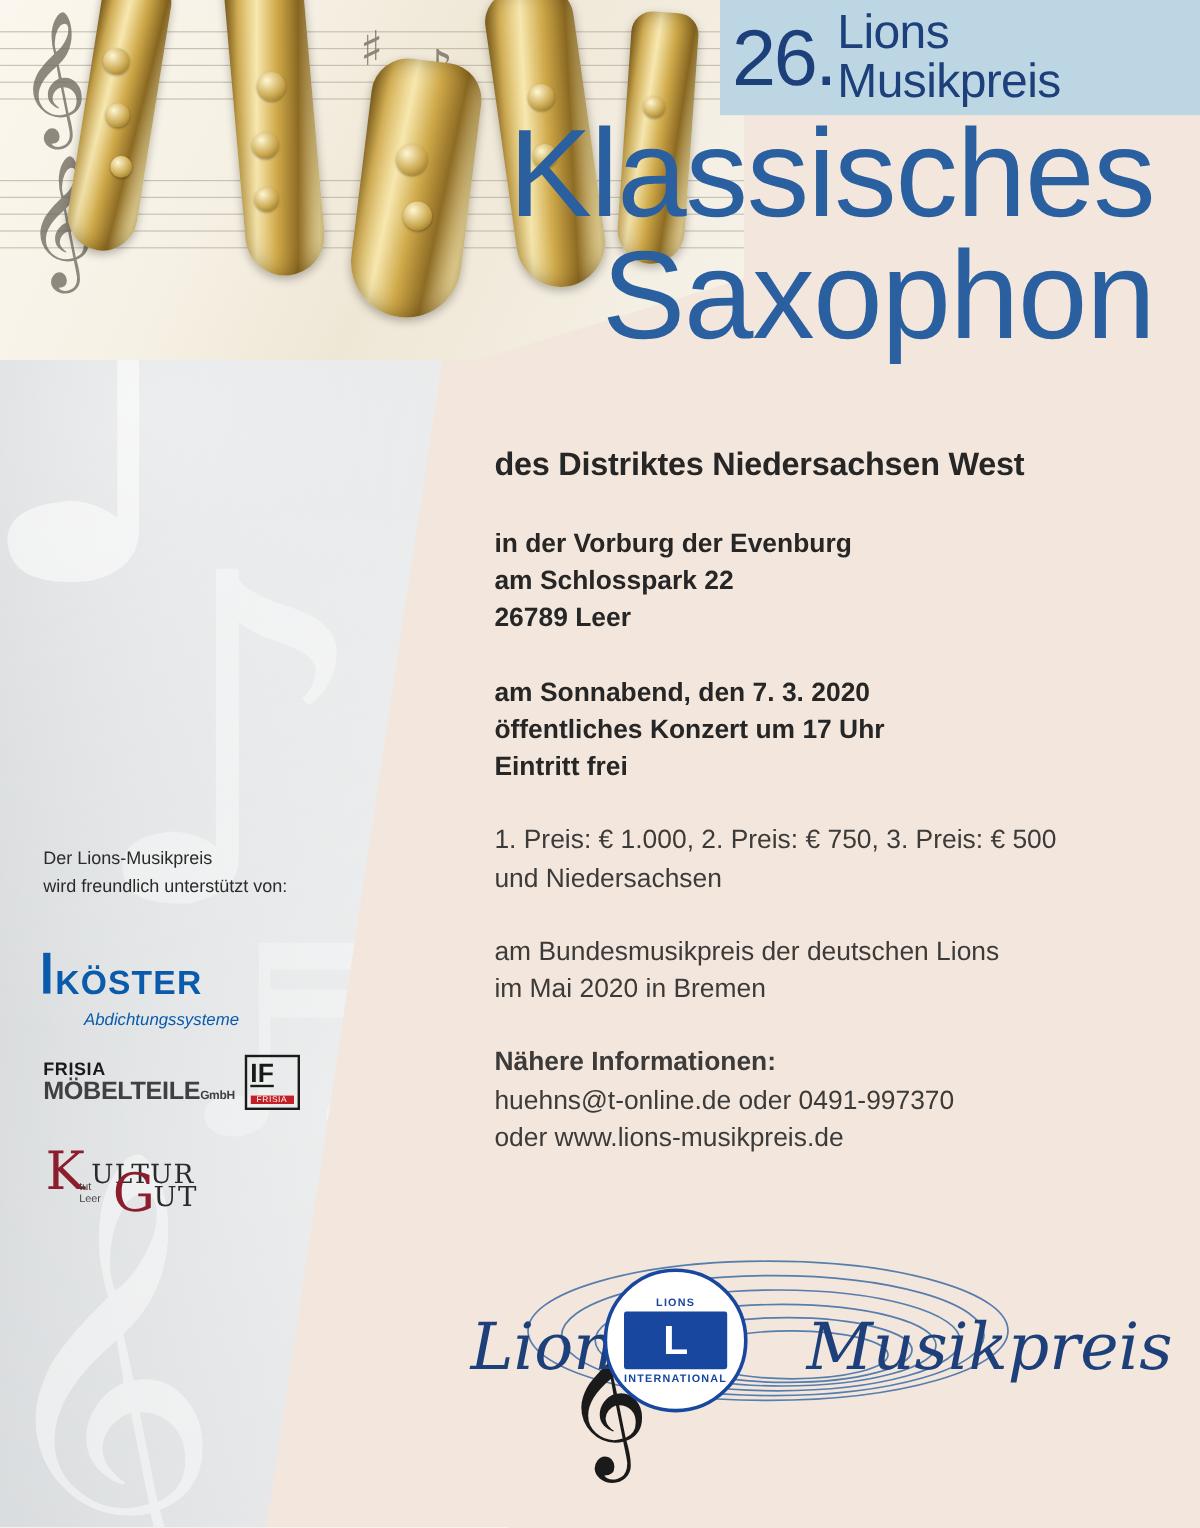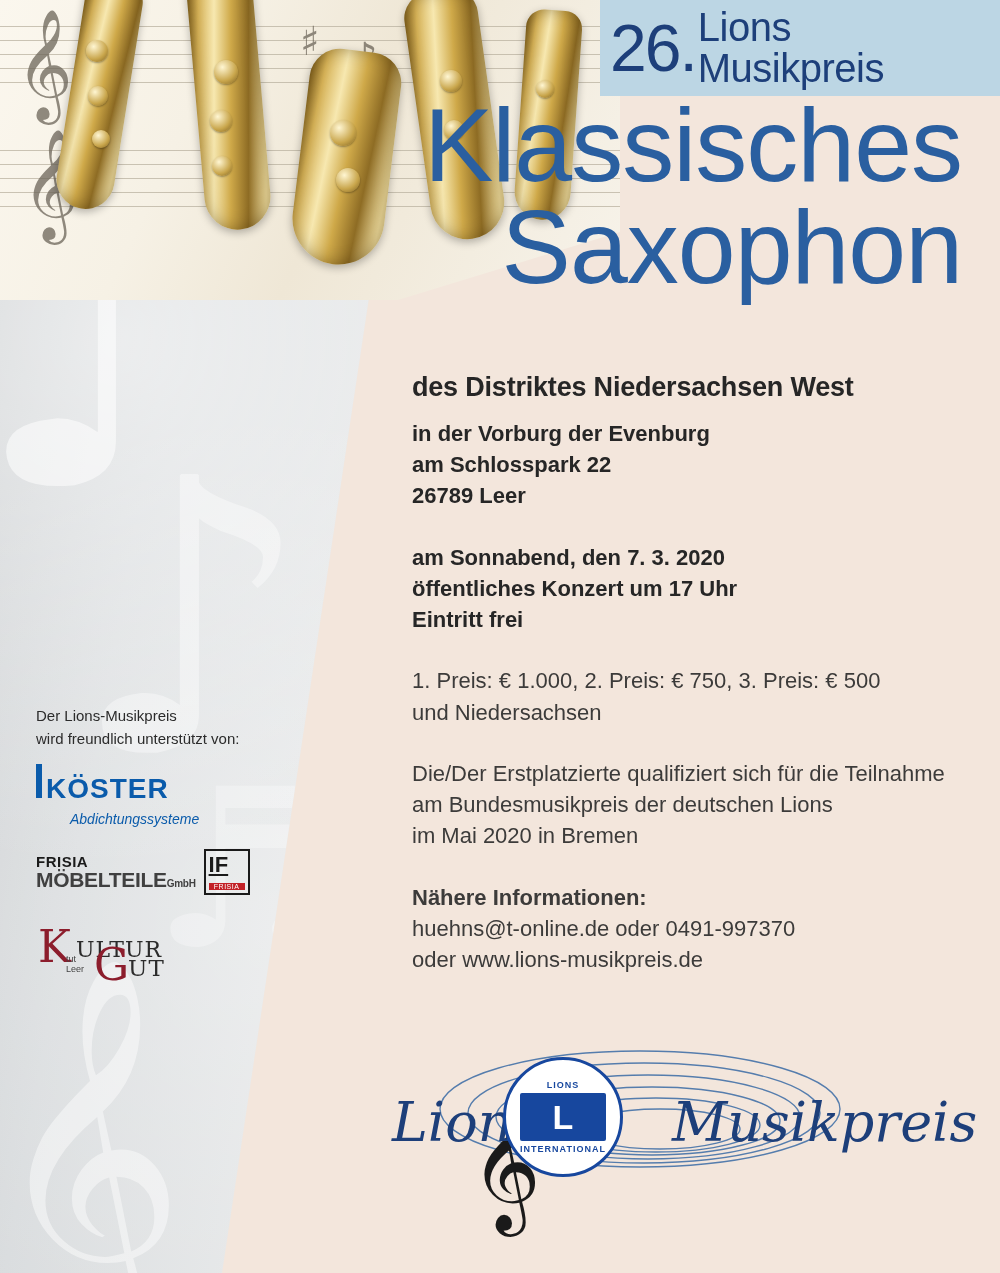--- a/index.html
+++ b/index.html
@@ -156,21 +156,21 @@
     position: absolute;
     left: 412px;
     top: 372px;
     width: 560px;
     color: #31302f;
   }
   .subtitle {
     font-size: 27px;
     font-weight: bold;
     color: #262626;
-    margin: 0 0 15px 0;
+    margin: 0 0 34px 0;
     letter-spacing: -.2px;
   }
   .block {
     margin: 0 0 30px 0;
   }
   .block p {
     margin: 0;
     font-size: 22px;
     line-height: 1.42;
   }
@@ -192,21 +192,21 @@
   .sponsors {
     position: absolute;
     left: 36px;
     top: 705px;
     width: 300px;
   }
   .sponsors .intro {
     font-size: 15px;
     color: #2b2b2b;
     line-height: 1.5;
-    margin: 0 0 14px 0;
+    margin: 0 0 44px 0;
   }
   .logo { margin-bottom: 22px; }
 
   .logo-koester {
     font-family: "Liberation Sans", sans-serif;
     color: #0a5bab;
     font-weight: bold;
     font-size: 28px;
     letter-spacing: 1px;
     line-height: 1;
@@ -468,21 +468,20 @@
       <p>öffentliches Konzert um 17 Uhr</p>
       <p>Eintritt frei</p>
     </div>
 
     <div class="block regular">
       <p>1. Preis: € 1.000, 2. Preis: € 750, 3. Preis: € 500</p>
       <p>und Niedersachsen</p>
     </div>
 
     <div class="block regular">
-      <p>Die/Der Erstplatzierte qualifiziert sich für die Teilnahme</p>
       <p>am Bundesmusikpreis der deutschen Lions</p>
       <p>im Mai 2020 in Bremen</p>
     </div>
 
     <div class="block regular">
       <p class="lead">Nähere Informationen:</p>
       <p>huehns@t-online.de oder 0491-997370</p>
       <p>oder www.lions-musikpreis.de</p>
     </div>
   </div>

